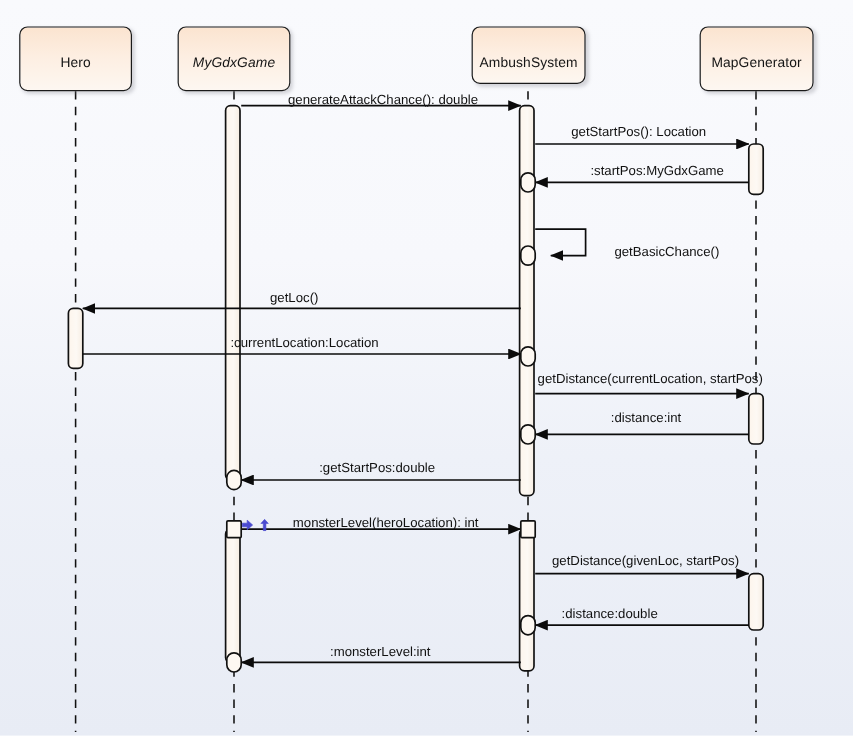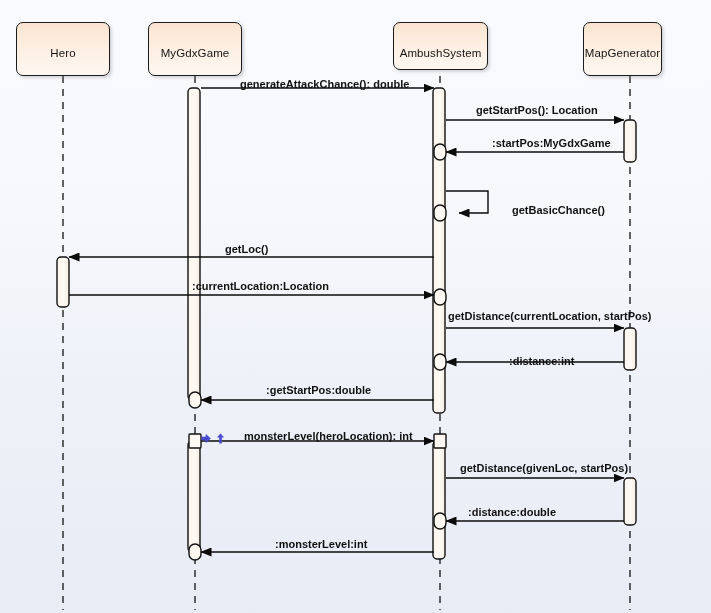--- a/index.html
+++ b/index.html
@@ -24,21 +24,20 @@
   .lifeline-box span{
     font-size:11.5px;color:#141414;letter-spacing:.1px;
     font-family:"Liberation Sans", sans-serif;
   }
   .msg-label{
     position:absolute;
     font-size:11px;
     color:#111;
     white-space:nowrap;
     font-family:"Liberation Sans", sans-serif;
-    font-weight:bold;
   }
   .ic{position:absolute;width:11px;height:11px;}
 </style>
 </head>
 <body>
 
 <svg id="canvas" viewBox="0 0 711 613" xmlns="http://www.w3.org/2000/svg">
   <defs>
     <marker id="arrowFilled" markerWidth="11" markerHeight="9" refX="10.5" refY="4.5" orient="auto" markerUnits="userSpaceOnUse">
       <path d="M0,0 L11,4.5 L0,9 z" fill="#0b0b0b"></path>
@@ -97,40 +96,40 @@
       <rect x="434" y="434" width="12" height="14" rx="1" ry="1" fill="#fdf8f2" stroke="#111" stroke-width="1.4"></rect>
       <rect x="434" y="513" width="12" height="16" rx="6" ry="6" fill="#fdf8f2" stroke="#111" stroke-width="1.4"></rect>
       <rect x="189" y="544" width="12" height="16" rx="6" ry="6" fill="#fdf8f2" stroke="#111" stroke-width="1.4"></rect>
     </g>
 </svg>
 
 <div id="lifeline-boxes">
     <div class="lifeline-box" style="left: 16px; top: 22px; width: 94px; height: 54px;">
       <span>Hero</span>
     </div>
-    <div class="lifeline-box" style="left: 148px; top: 22px; width: 94px; height: 54px;">
+    <div class="lifeline-box" style="left: 148px; top: 22px; width: 94px; height: 54px; font-style: italic;">
       <span>MyGdxGame</span>
     </div>
     <div class="lifeline-box" style="left: 393px; top: 22px; width: 95px; height: 48px;">
       <span>AmbushSystem</span>
     </div>
-    <div class="lifeline-box" style="left: 583px; top: 22px; width: 79px; height: 54px;">
+    <div class="lifeline-box" style="left: 583px; top: 22px; width: 95px; height: 54px;">
       <span>MapGenerator</span>
     </div>
   </div>
 
 <div id="message-labels">
     <div class="msg-label" style="left: 240px; top: 78px;">generateAttackChance(): double</div>
     <div class="msg-label" style="left: 476px; top: 104px;">getStartPos(): Location</div>
     <div class="msg-label" style="left: 492px; top: 137px;">:startPos:MyGdxGame</div>
     <div class="msg-label" style="left: 488px; top: 204px; margin-left: 24px;">getBasicChance()</div>
     <div class="msg-label" style="left: 225px; top: 243px;">getLoc()</div>
     <div class="msg-label" style="left: 192px; top: 280px;">:currentLocation:Location</div>
     <div class="msg-label" style="left: 448px; top: 310px;">getDistance(currentLocation, startPos)</div>
-    <div class="msg-label" style="left: 509px; top: 355px;">:distance:int</div>
+    <div class="msg-label" style="left: 509px; top: 343px;">:distance:int</div>
     <div class="msg-label" style="left: 266px; top: 384px;">:getStartPos:double</div>
     <div class="msg-label" style="left: 244px; top: 430px;">monsterLevel(heroLocation): int</div>
     <div class="msg-label" style="left: 460px; top: 462px;">getDistance(givenLoc, startPos)</div>
     <div class="msg-label" style="left: 468px; top: 506px; text-align: center;">:distance:double</div>
     <div class="msg-label" style="left: 275px; top: 538px;">:monsterLevel:int</div>
   </div>
 
 <div id="inline-icons">
     <div class="ic" style="left: 201px; top: 430px;"><svg width="11" height="11" viewBox="0 0 11 11">
         <path d="M1,4 L5,4 L5,1.5 L9.5,5.5 L5,9.5 L5,7 L1,7 z" fill="#4a4ad0" stroke="#4a4ad0" stroke-width="0.6"></path>

